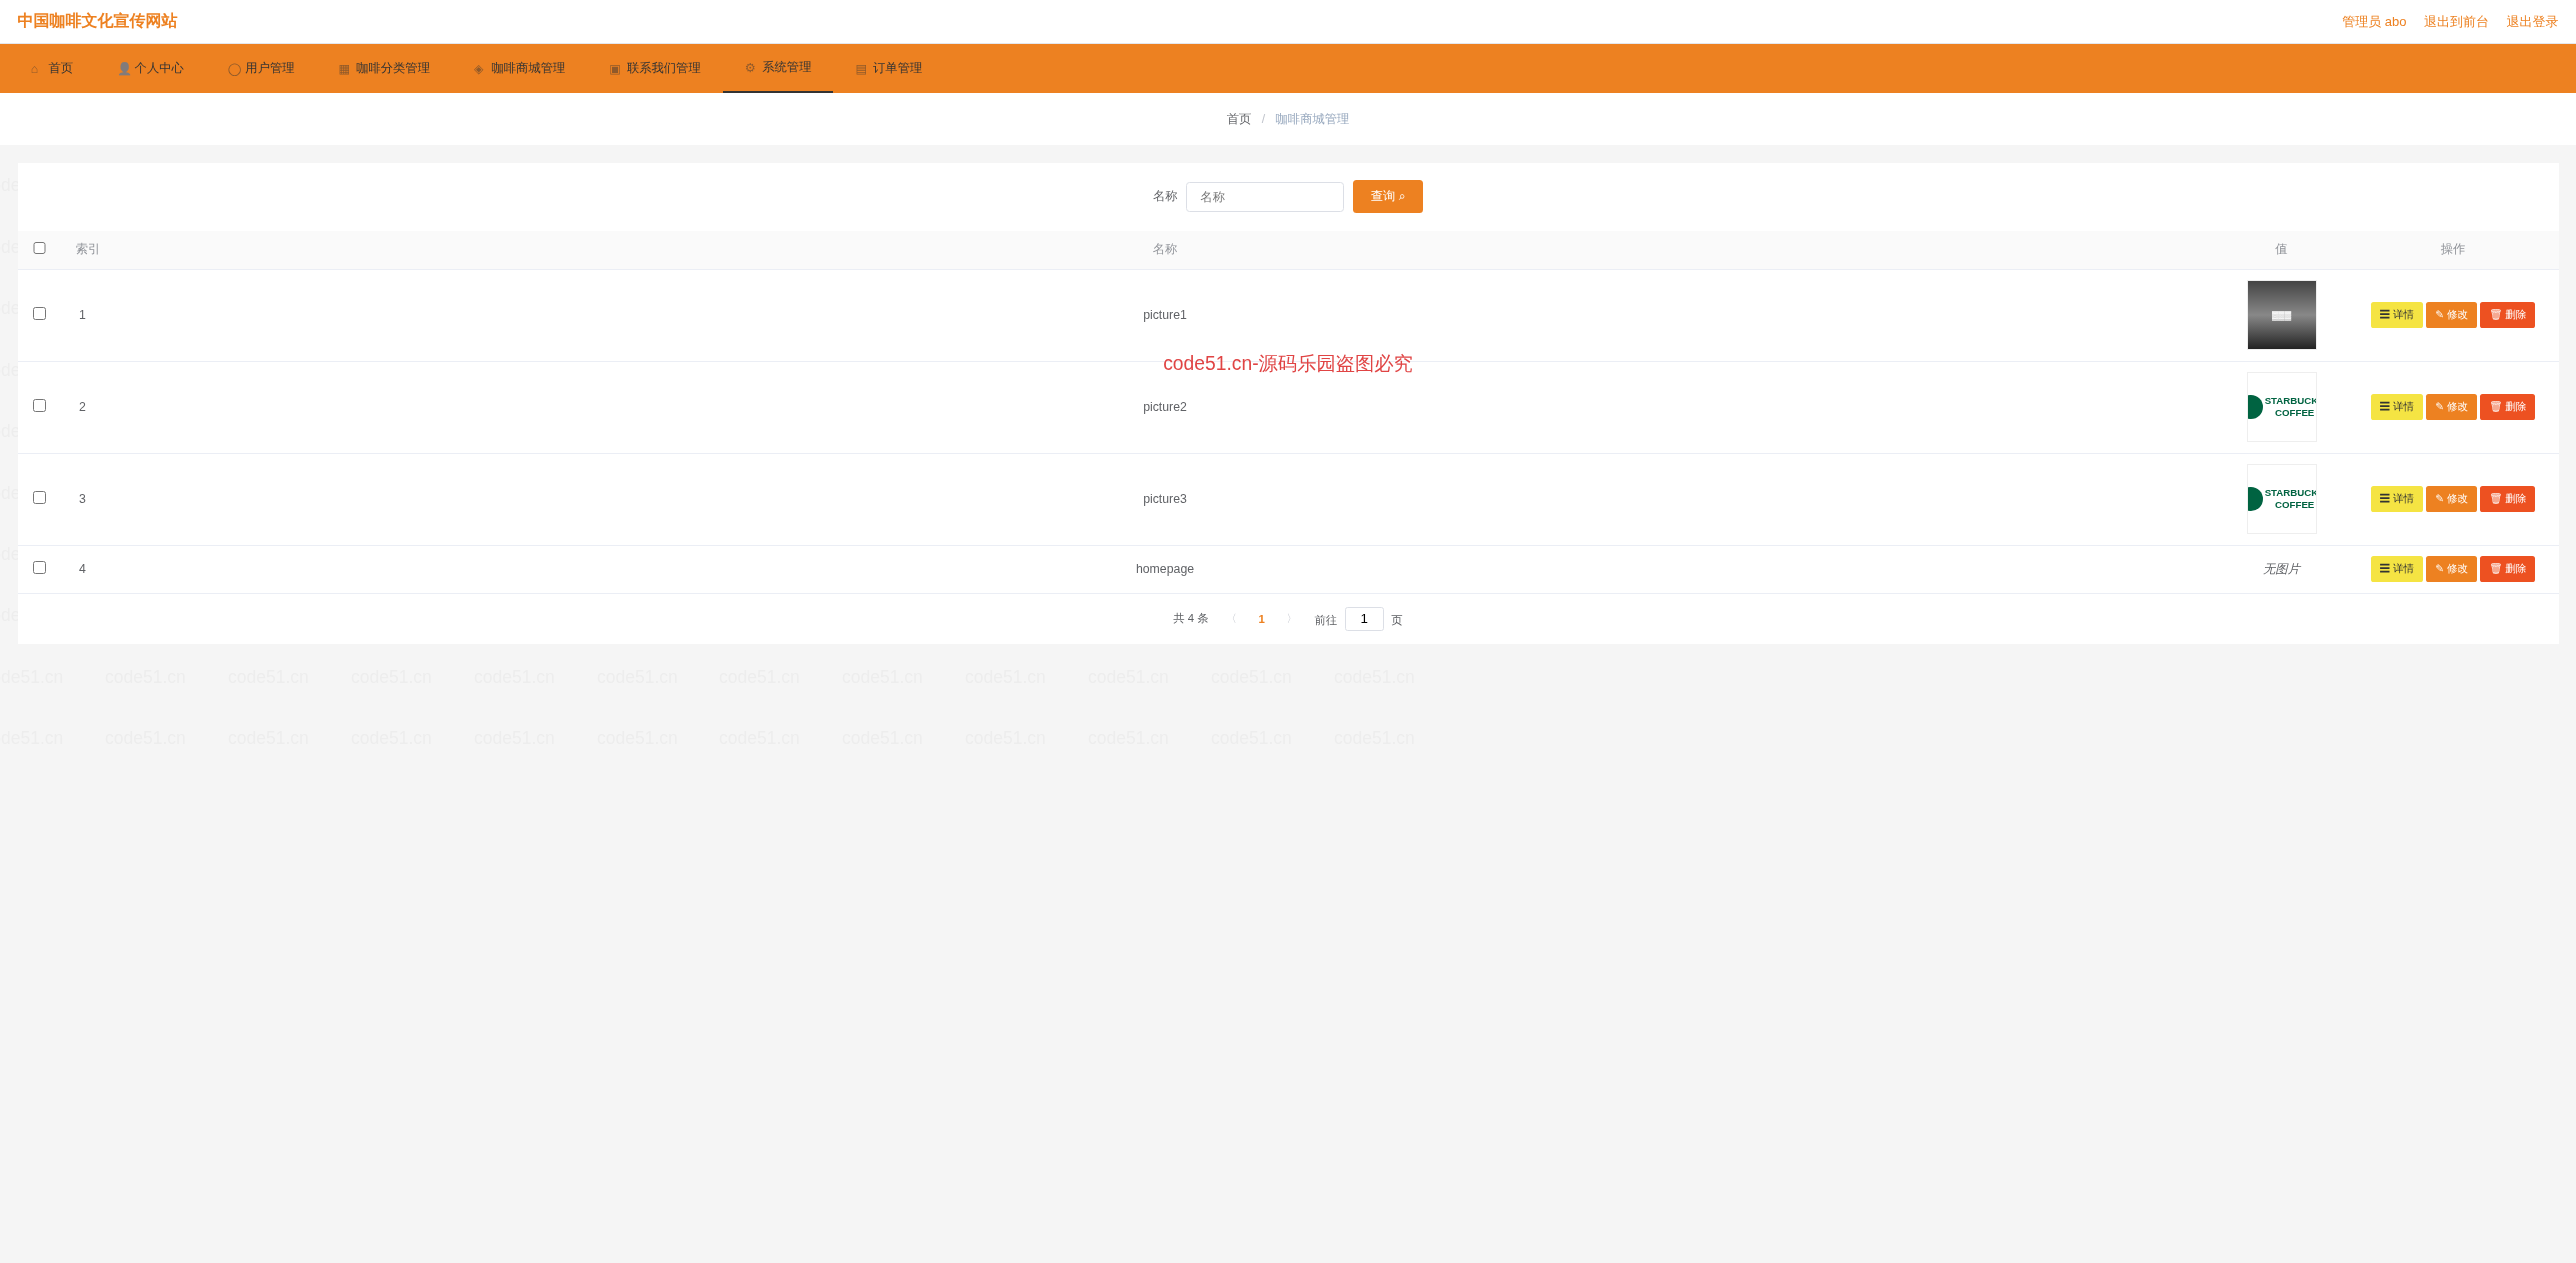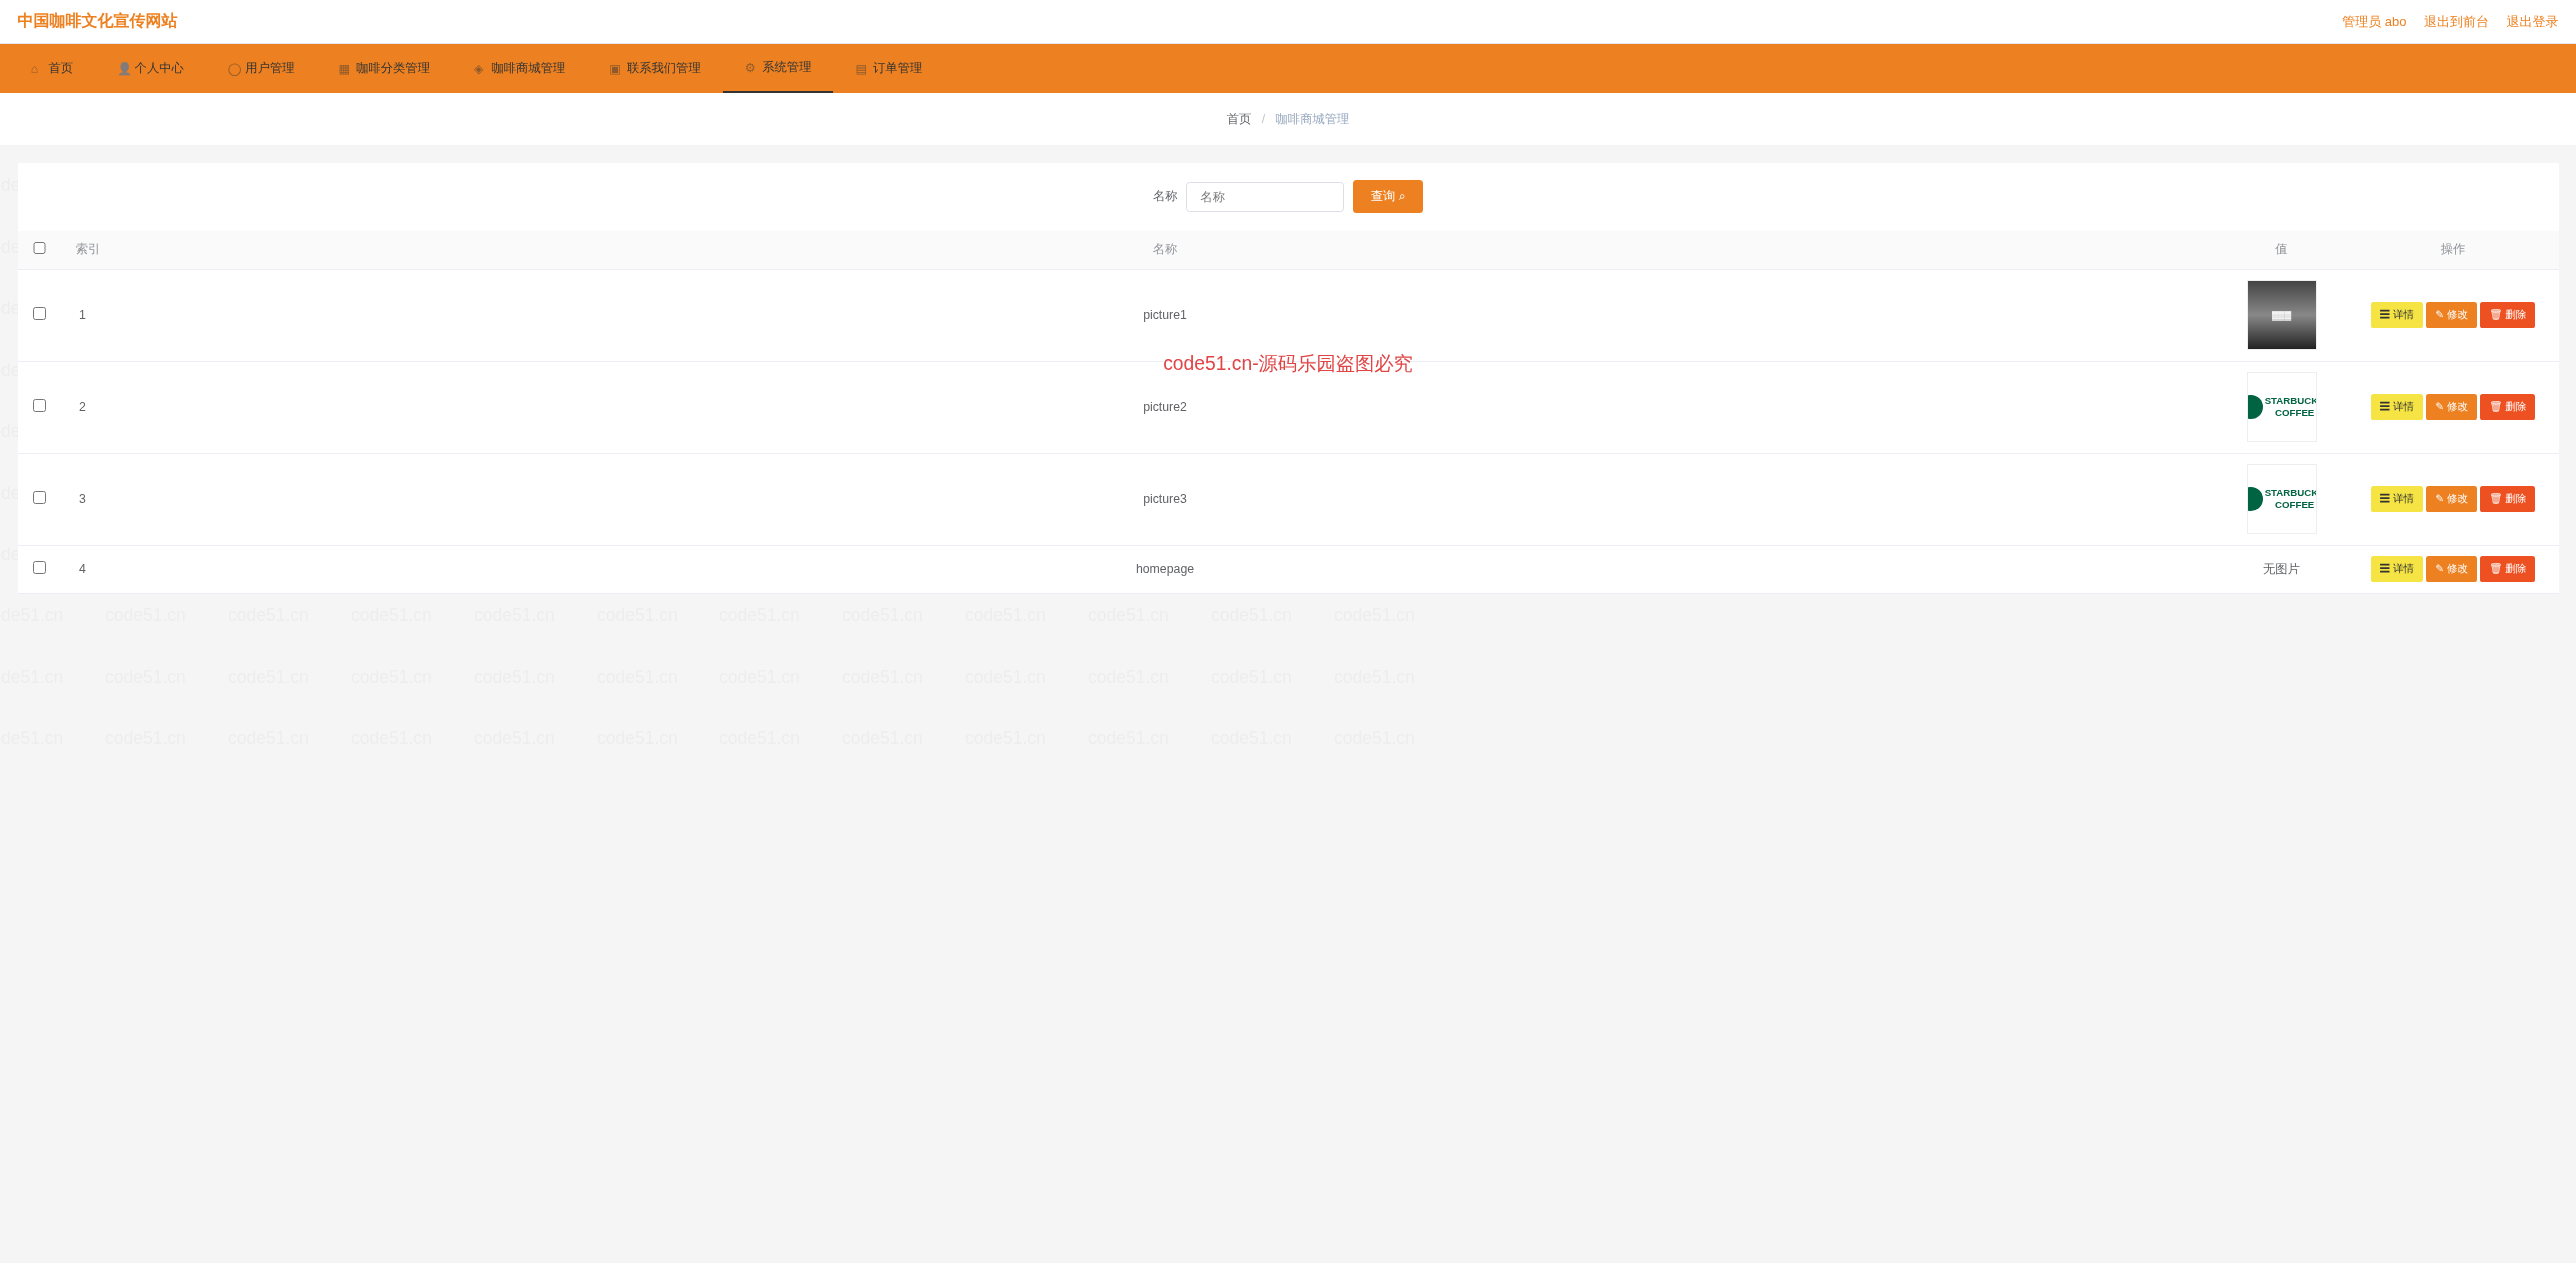--- a/index.html
+++ b/index.html
@@ -36,21 +36,21 @@
 .col-check { width: 44px; }
 .col-index { width: 53px; text-align: left; padding-left: 17.5px; }
 .col-name { width: auto; }
 .col-value { width: 132px; }
 .col-ops { width: 211px; }
 .checkbox { width: 12.3px; height: 12.3px; cursor: pointer; }
 
 .img-thumb { width: 70px; height: 70px; display: inline-flex; align-items: center; justify-content: center; background: #fff; border: 0.9px solid #eee; font-size: 8.8px; overflow: hidden; }
 .starbucks { color: #006341; font-weight: bold; font-size: 9.7px; line-height: 1.2; display: flex; align-items: center; gap: 1.8px; }
 .starbucks-logo { width: 24.6px; height: 24.6px; border-radius: 50%; background: #006341; display: inline-block; flex-shrink: 0; }
-.no-image { color: #606266; }
+.no-image { color: #606266; font-style: italic; }
 
 .btn-detail { background: #f5e443; color: #333; border: none; padding: 6.1px 8.8px; border-radius: 2.6px; cursor: pointer; font-size: 10.5px; margin: 0 1.8px; }
 .btn-edit { background: #ed8121; color: #fff; border: none; padding: 6.1px 8.8px; border-radius: 2.6px; cursor: pointer; font-size: 10.5px; margin: 0 1.8px; }
 .btn-delete { background: #ed5121; color: #fff; border: none; padding: 6.1px 8.8px; border-radius: 2.6px; cursor: pointer; font-size: 10.5px; margin: 0 1.8px; }
 
 .pagination { display: flex; align-items: center; justify-content: center; padding: 13px; gap: 13px; background: #fff; font-size: 11.4px; color: #606266; }
 .pagination .page-num { color: #ed8121; font-weight: bold; padding: 0 4.4px; cursor: pointer; }
 .pagination .arrow { color: #c0c4cc; cursor: pointer; padding: 0 4.4px; font-size: 10.5px; }
 .pagination .goto-input { width: 39px; padding: 3.5px; text-align: center; border: 0.9px solid #dcdfe6; border-radius: 2.6px; margin: 0 4.4px; }
 
@@ -165,20 +165,31 @@
         <tr>
           <td class="col-check"><input type="checkbox" class="checkbox" style=""></td>
           <td class="col-index" style="text-align:left;padding-left:17.5px">4</td>
           <td class="col-name">homepage</td>
           <td class="col-value"><span class="no-image">无图片</span></td>
           <td class="col-ops"><button class="btn-detail">☰ 详情</button><button class="btn-edit">✎ 修改</button><button class="btn-delete">🗑 删除</button></td>
         </tr>
       </tbody>
   </table>
 
+  <div class="pagination">
+    <span>共 4 条</span>
+    <span class="arrow">〈</span>
+    <span class="page-num">1</span>
+    <span class="arrow">〉</span>
+    <span>
+      <span>前往</span>
+      <input class="goto-input" value="1" style="">
+      <span>页</span>
+    </span>
+  </div>
 
 </div>
 
 <div class="watermark-center">code51.cn-源码乐园盗图必究</div>
 
 <div class="watermark-bg" id="wm-bg">
     <span class="wm-text" style="top: 53px; left: -17.5px;">code51.cn</span>
     <span class="wm-text" style="top: 53px; left: 105px;">code51.cn</span>
     <span class="wm-text" style="top: 53px; left: 228px;">code51.cn</span>
     <span class="wm-text" style="top: 53px; left: 351px;">code51.cn</span>

